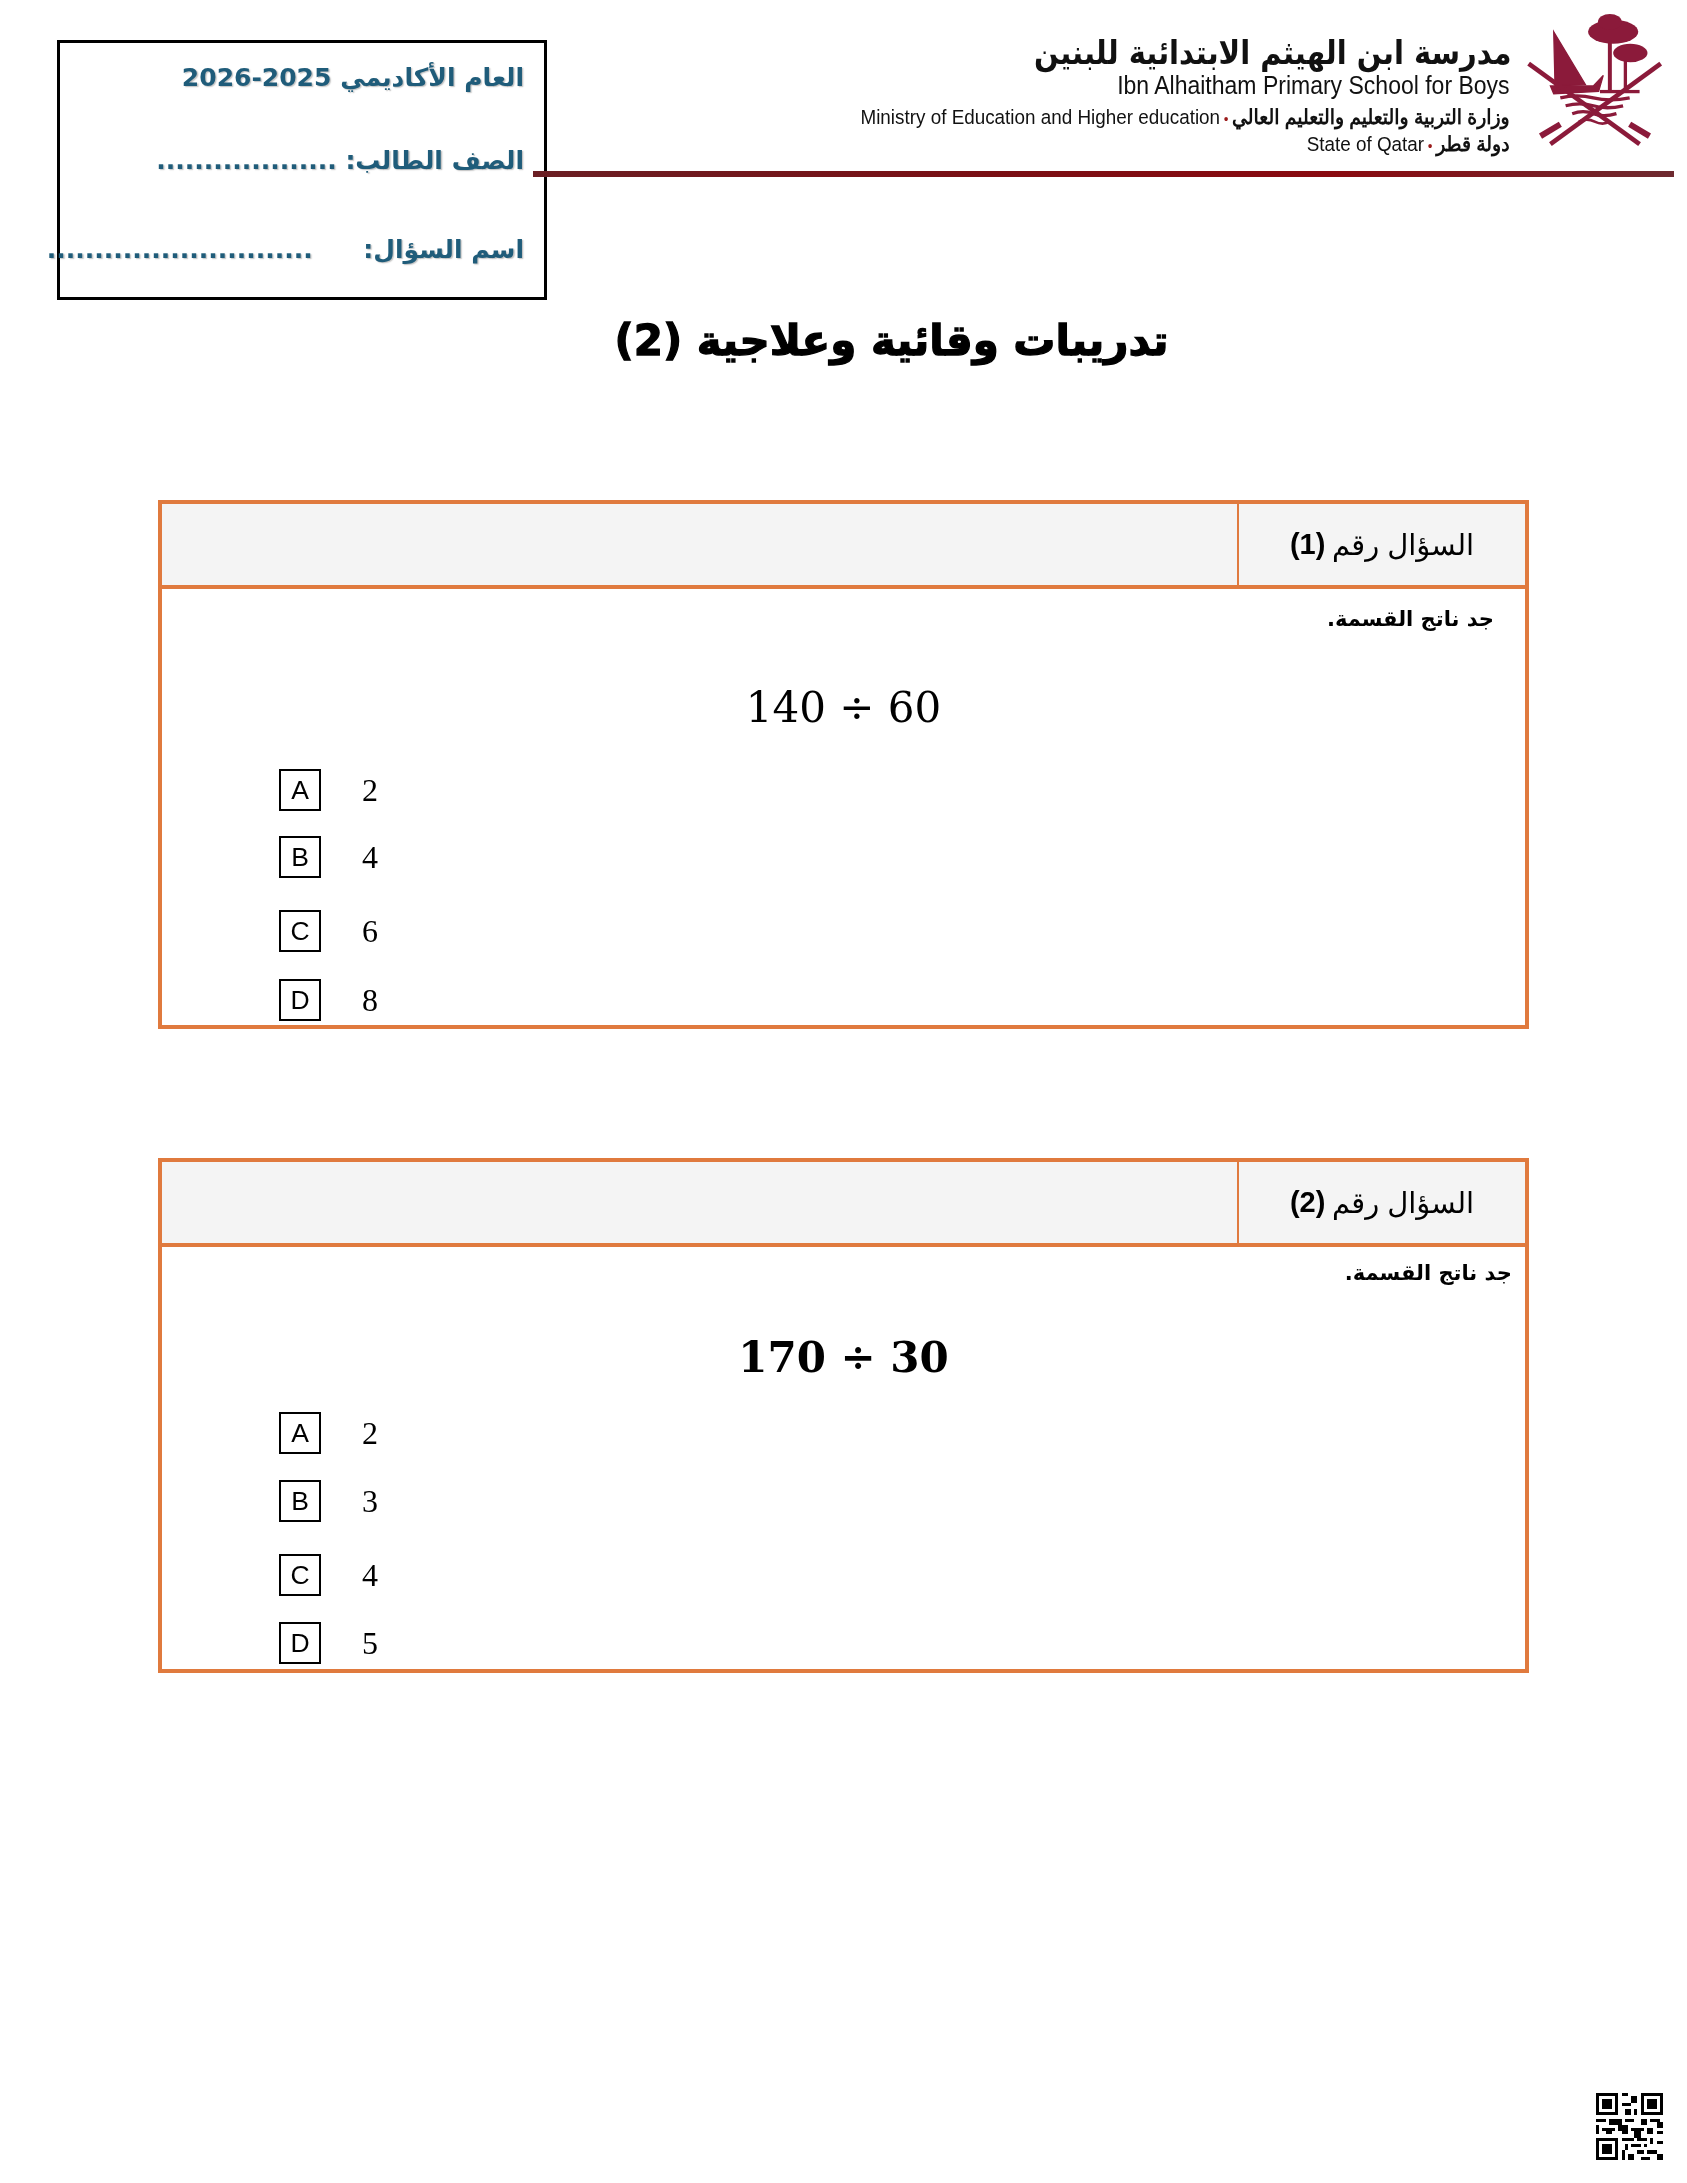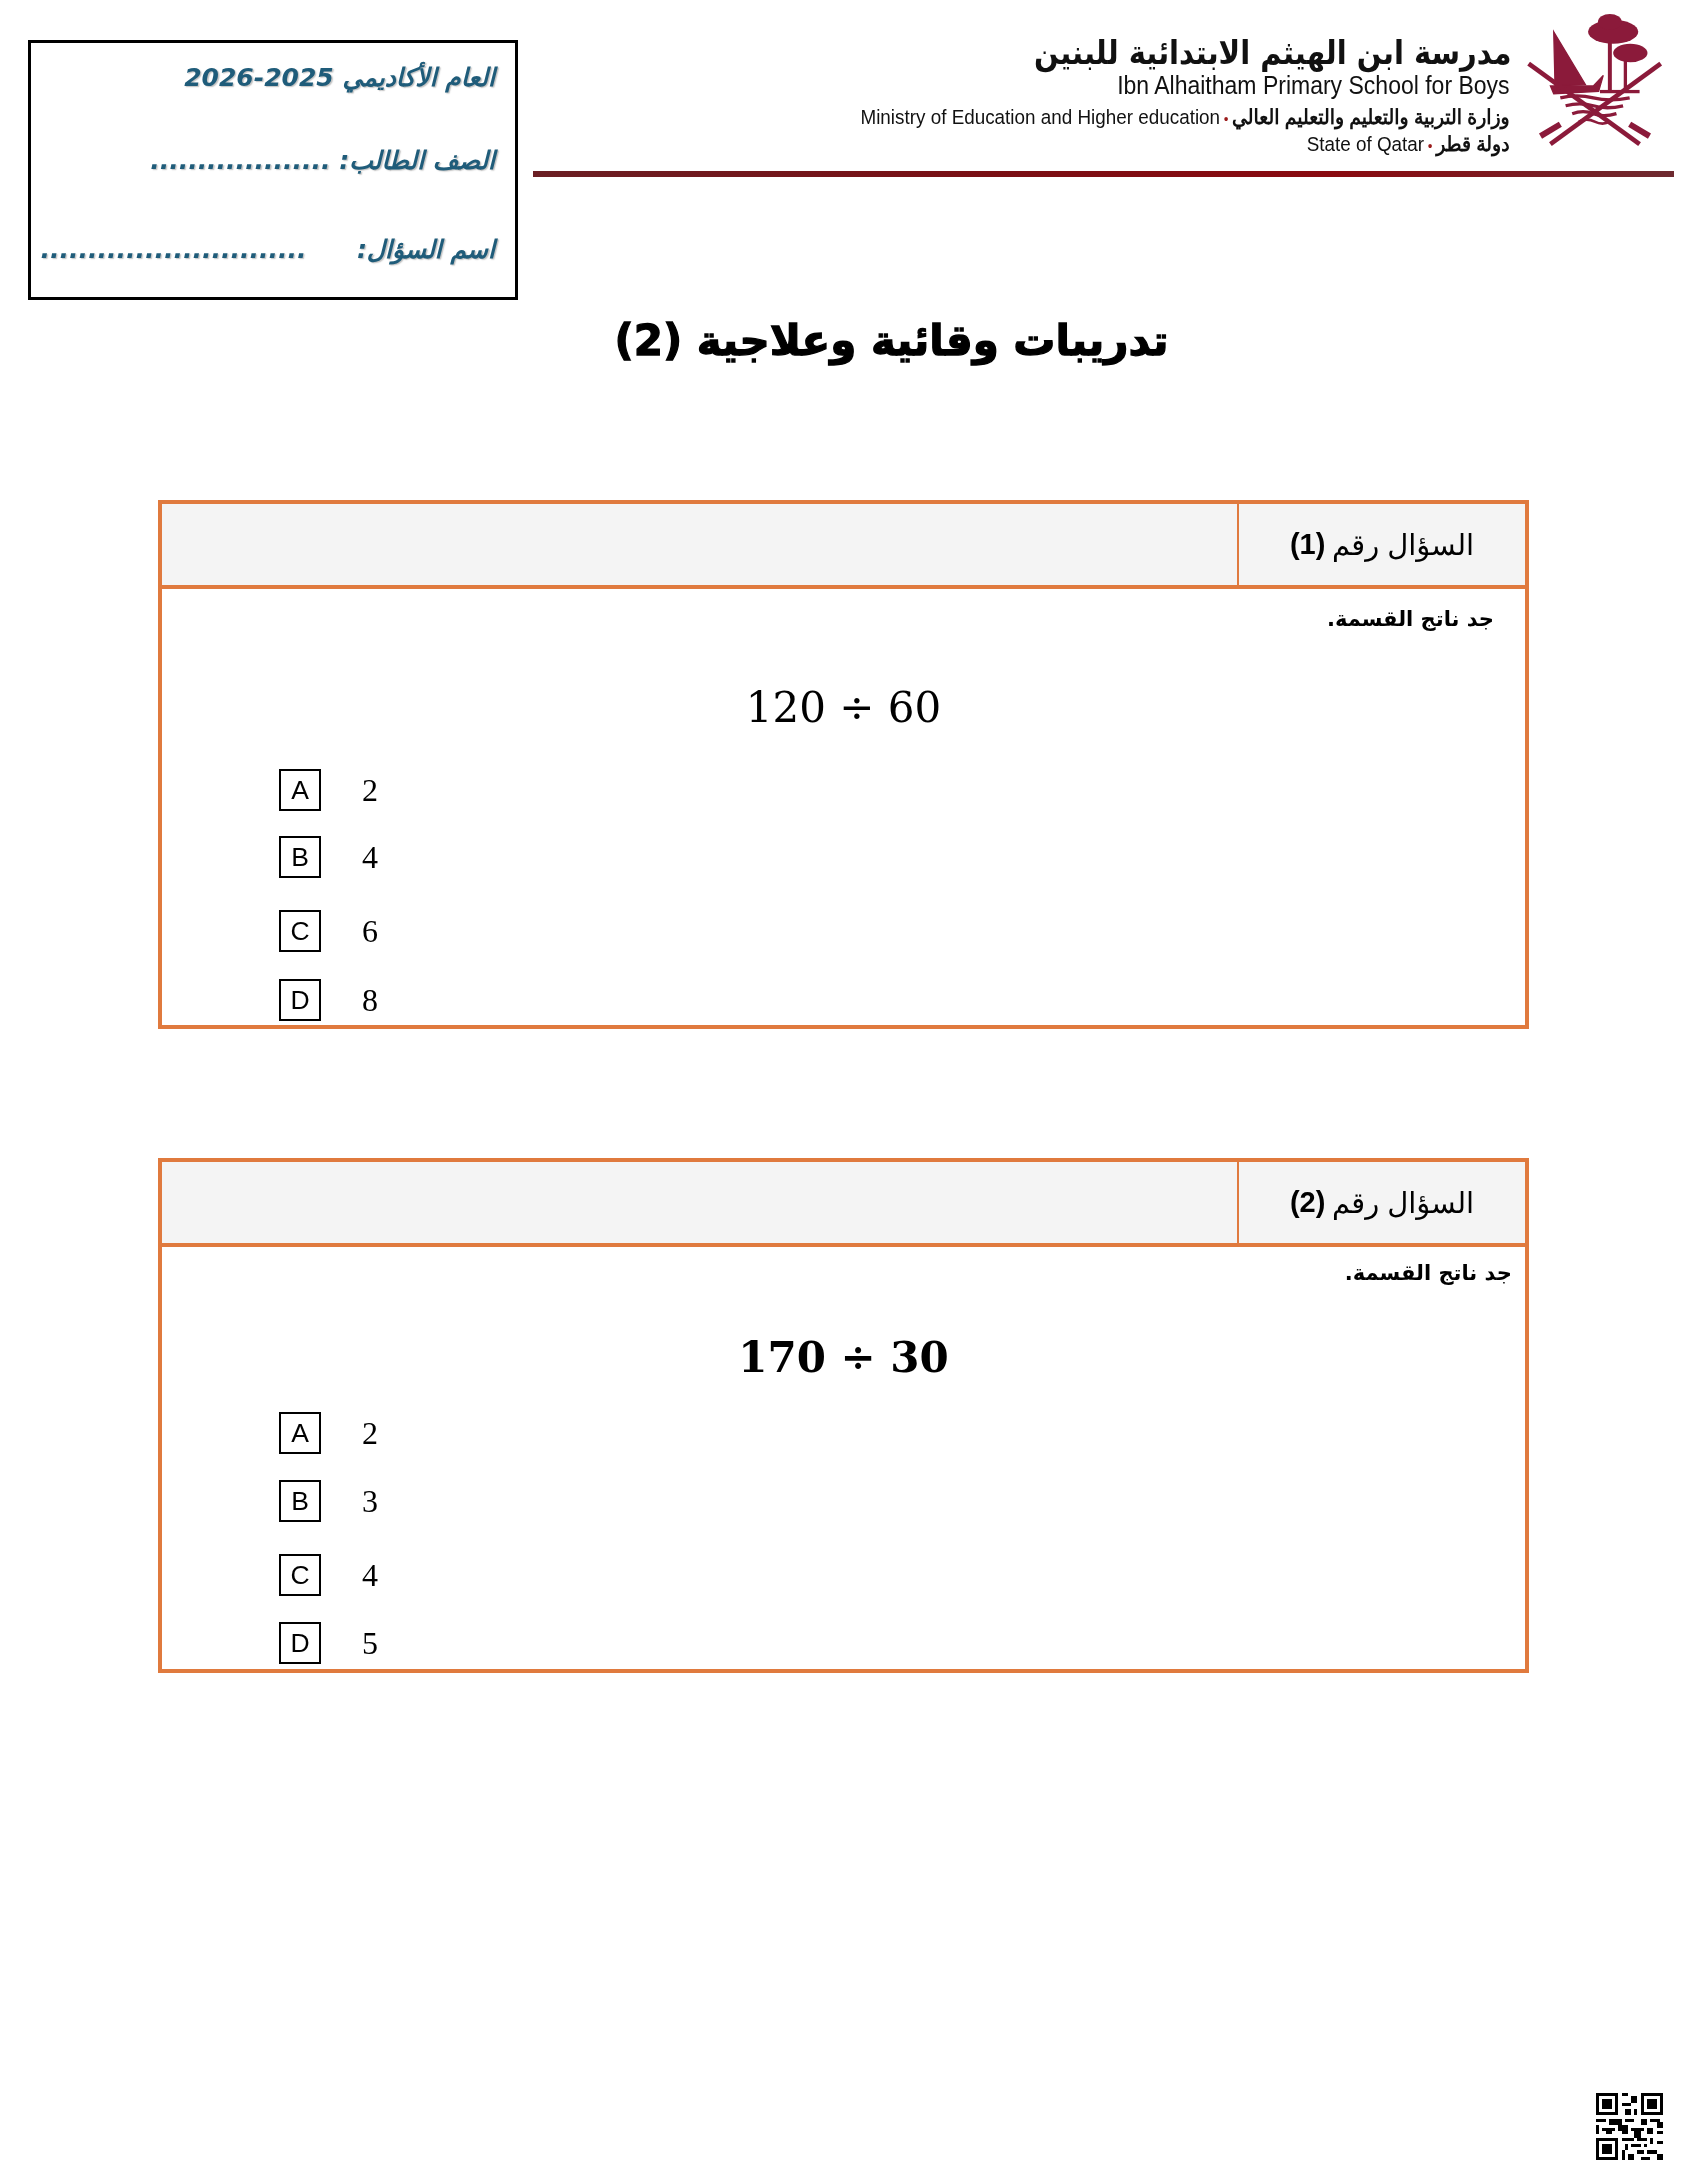--- a/index.html
+++ b/index.html
@@ -4,22 +4,22 @@
   <style>
     html, body { margin: 0; padding: 0; }
     body {
       width: 1687px; height: 2183px; position: relative; background: #ffffff;
       font-family: "DejaVu Sans", sans-serif; color: #000; overflow: hidden;
     }
     .abs { position: absolute; }
 
     
     .info-box {
-      left: 28px; top: 40px; width: 490px; height: 260px;
-      border: 3.3px solid #000; box-sizing: border-box; font-style: italic;
+      left: 57px; top: 40px; width: 490px; height: 260px;
+      border: 3.3px solid #000; box-sizing: border-box;
     }
     .info-line {
       position: absolute; right: 20px; direction: rtl; text-align: right;
       font-family: "DejaVu Sans", sans-serif; font-weight: bold; font-size: 25px;
       color: #1F5C7A; text-shadow: 1.3px 1.3px 1.3px rgba(0,0,0,0.25); white-space: nowrap;
     }
     .info-year { top: 20px; }
     .info-grade { top: 103px; }
     .info-name { top: 192px; }
     .info-dots { letter-spacing: 0.7px; }
@@ -153,21 +153,21 @@
 
 <div class="abs q-box" style="top:500px; height:529px;">
   <div class="q-header">
     <div class="q-header-blank"></div>
     <div class="q-label">
       <span>السؤال رقم</span>
       <span class="num">(1)</span>
     </div>
   </div>
   <div class="q-prompt" style="right:31px; top:103px;">جد ناتج القسمة.</div>
-  <div class="q-expr" style="top:179px;">120 ÷ 60</div>
+  <div class="q-expr" style="top:179px;">140 ÷ 60</div>
 
   <div class="opt-letter" style="top:265px;">A</div>
   <div class="opt-value" style="top:265px;">2</div>
 
   <div class="opt-letter" style="top:332px;">B</div>
   <div class="opt-value" style="top:332px;">4</div>
 
   <div class="opt-letter" style="top:406px;">C</div>
   <div class="opt-value" style="top:406px;">6</div>
 

